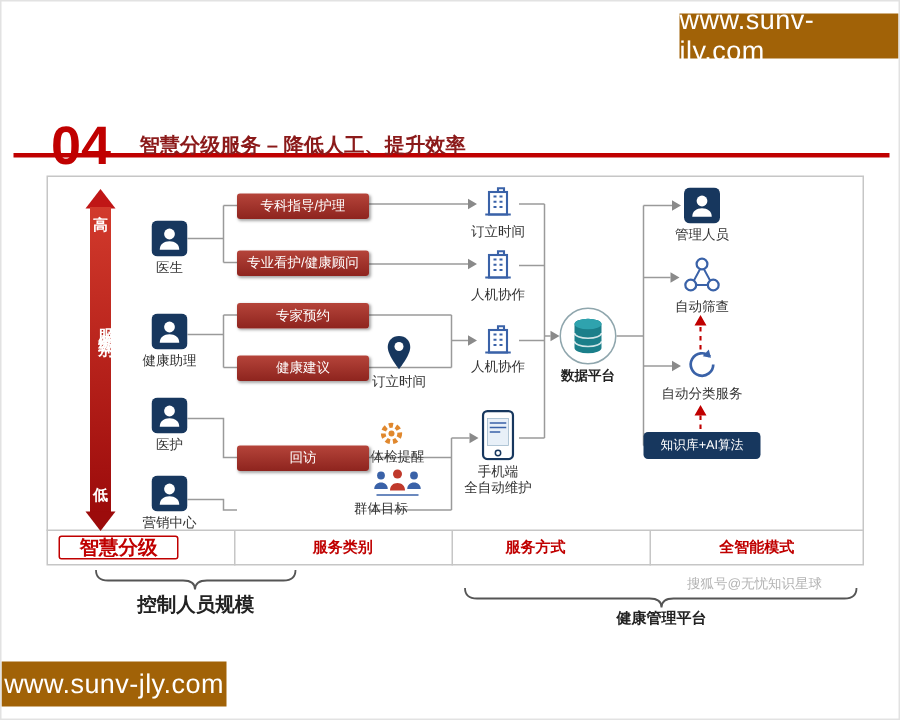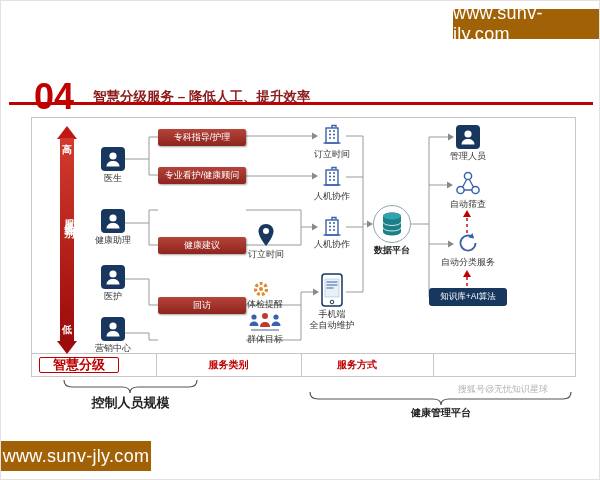--- a/index.html
+++ b/index.html
@@ -113,20 +113,21 @@
     <svg width="24" height="24" viewBox="0 0 24 24">
         <rect width="24" height="24" rx="4" fill="#17375e"></rect>
         <circle cx="12" cy="9" r="3.6" fill="#fff"></circle>
         <path d="M5.5 19.5c0-3.6 2.9-5.6 6.5-5.6s6.5 2 6.5 5.6z" fill="#fff"></path>
       </svg>
     </div>
   <div class="lbl" style="left:76px;top:342px;width:72px">营销中心</div>
 
   <div class="svc" style="top:128px">专科指导/护理</div>
   <div class="svc" style="top:166px">专业看护/健康顾问</div>
+  <div class="svc" style="top:201px">专家预约</div>
   <div class="svc" style="top:236px">健康建议</div>
   <div class="svc" style="top:296px">回访</div>
 
   <div class="icn" style="left:256px;top:222px">
     <svg width="18" height="24" viewBox="0 0 18 24">
         <path d="M9 1C4.6 1 1.5 4.2 1.5 8.3 1.5 14 9 23 9 23s7.5-9 7.5-14.7C16.5 4.2 13.4 1 9 1z" fill="#17375e"></path>
         <circle cx="9" cy="8" r="3" fill="#fff"></circle>
       </svg>
     </div>
   <div class="lbl" style="left:236px;top:248px;width:58px">订立时间</div>
@@ -147,21 +148,21 @@
           <circle cx="28" cy="5" r="2.6"></circle>
           <path d="M23.5 14c0-2.8 2-4.4 4.5-4.4s4.5 1.6 4.5 4.4z"></path>
         </g>
         <g fill="#c0392b">
           <circle cx="17" cy="4" r="3"></circle>
           <path d="M12 15c0-3.2 2.2-5 5-5s5 1.8 5 5z"></path>
         </g>
         <path d="M3 18h28" stroke="#3a62a8" stroke-width="1"></path>
       </svg>
     </div>
-  <div class="lbl" style="left:236px;top:333px;width:56px">群体目标</div>
+  <div class="lbl" style="left:225px;top:333px;width:56px">群体目标</div>
 
   <div class="icn" style="left:319px;top:122px">
     <svg width="24" height="24" viewBox="0 0 24 24">
         <g stroke="#3a62a8" stroke-width="1.4" fill="none">
           <rect x="6" y="5" width="12" height="15"></rect>
           <path d="M3.5 20h17"></path>
           <path d="M9 8h2M13 8h2M9 11.5h2M13 11.5h2M9 15h2M13 15h2"></path>
           <path d="M12 5V2.5h4v2"></path>
         </g>
       </svg>
@@ -239,20 +240,21 @@
         <path d="M16.5 2l1.5 5.5-5.5-1z" fill="#3a62a8"></path>
       </svg>
     </div>
   <div class="lbl" style="left:432px;top:256px;width:70px">自动分类服务</div>
 
   <div class="kbox">知识库+AI算法</div>
 
   <div class="cell1">智慧分级</div>
   <div class="fcol" style="left:165px;width:125px">服务类别</div>
   <div class="fcol" style="left:293px;width:126px">服务方式</div>
+  <div class="fcol" style="left:441px;width:125px">全智能模式</div>
 
   <svg class="abs" style="left:62px;top:378px" width="135" height="16">
     <path d="M1,1 Q1,8 9,8 L59,8 Q67,8 67,14 Q67,8 75,8 L126,8 Q134,8 134,1" stroke="#555" stroke-width="1.2" fill="none"></path>
   </svg>
   <div class="lbl lbl-b" style="left:64px;top:394px;width:131px;font-size:13px">控制人员规模</div>
 
   <svg class="abs" style="left:308px;top:390px" width="264" height="16">
     <path d="M1,1 Q1,8 9,8 L124,8 Q132,8 132,14 Q132,8 140,8 L254,8 Q262,8 262,1" stroke="#555" stroke-width="1.2" fill="none"></path>
   </svg>
   <div class="lbl lbl-b" style="left:375px;top:406px;width:130px;font-size:10px">健康管理平台</div>

